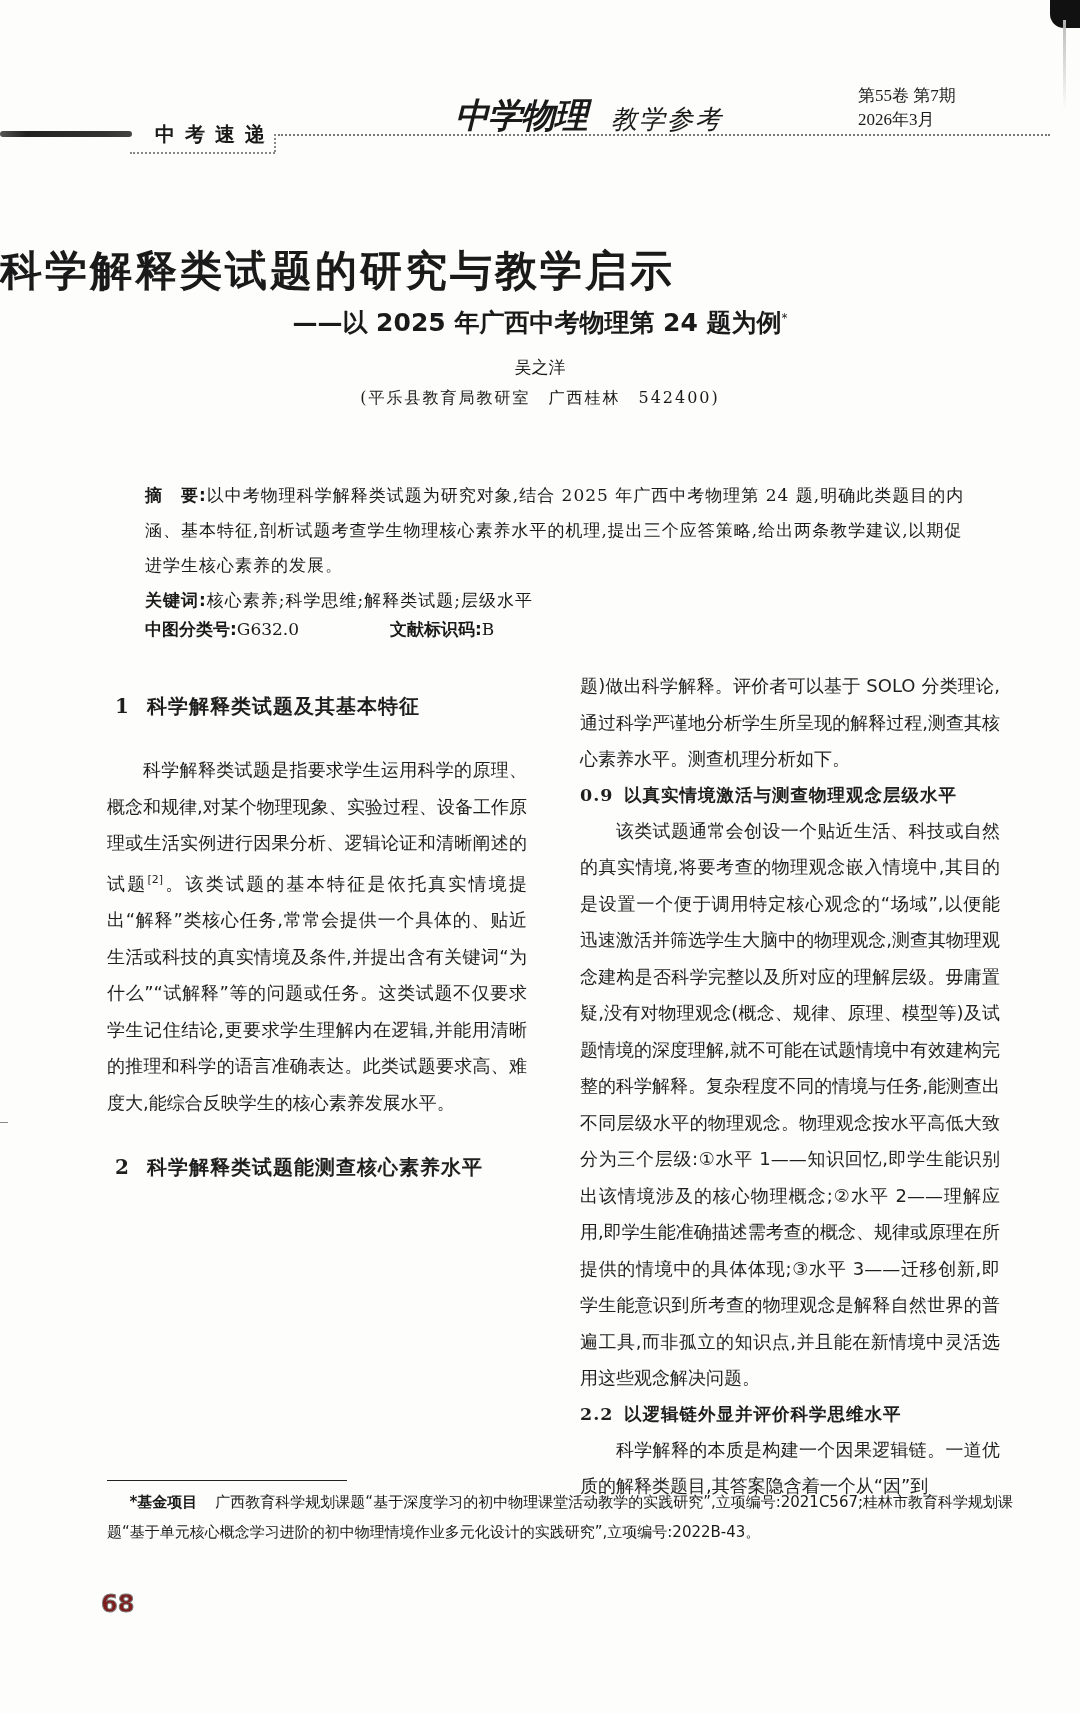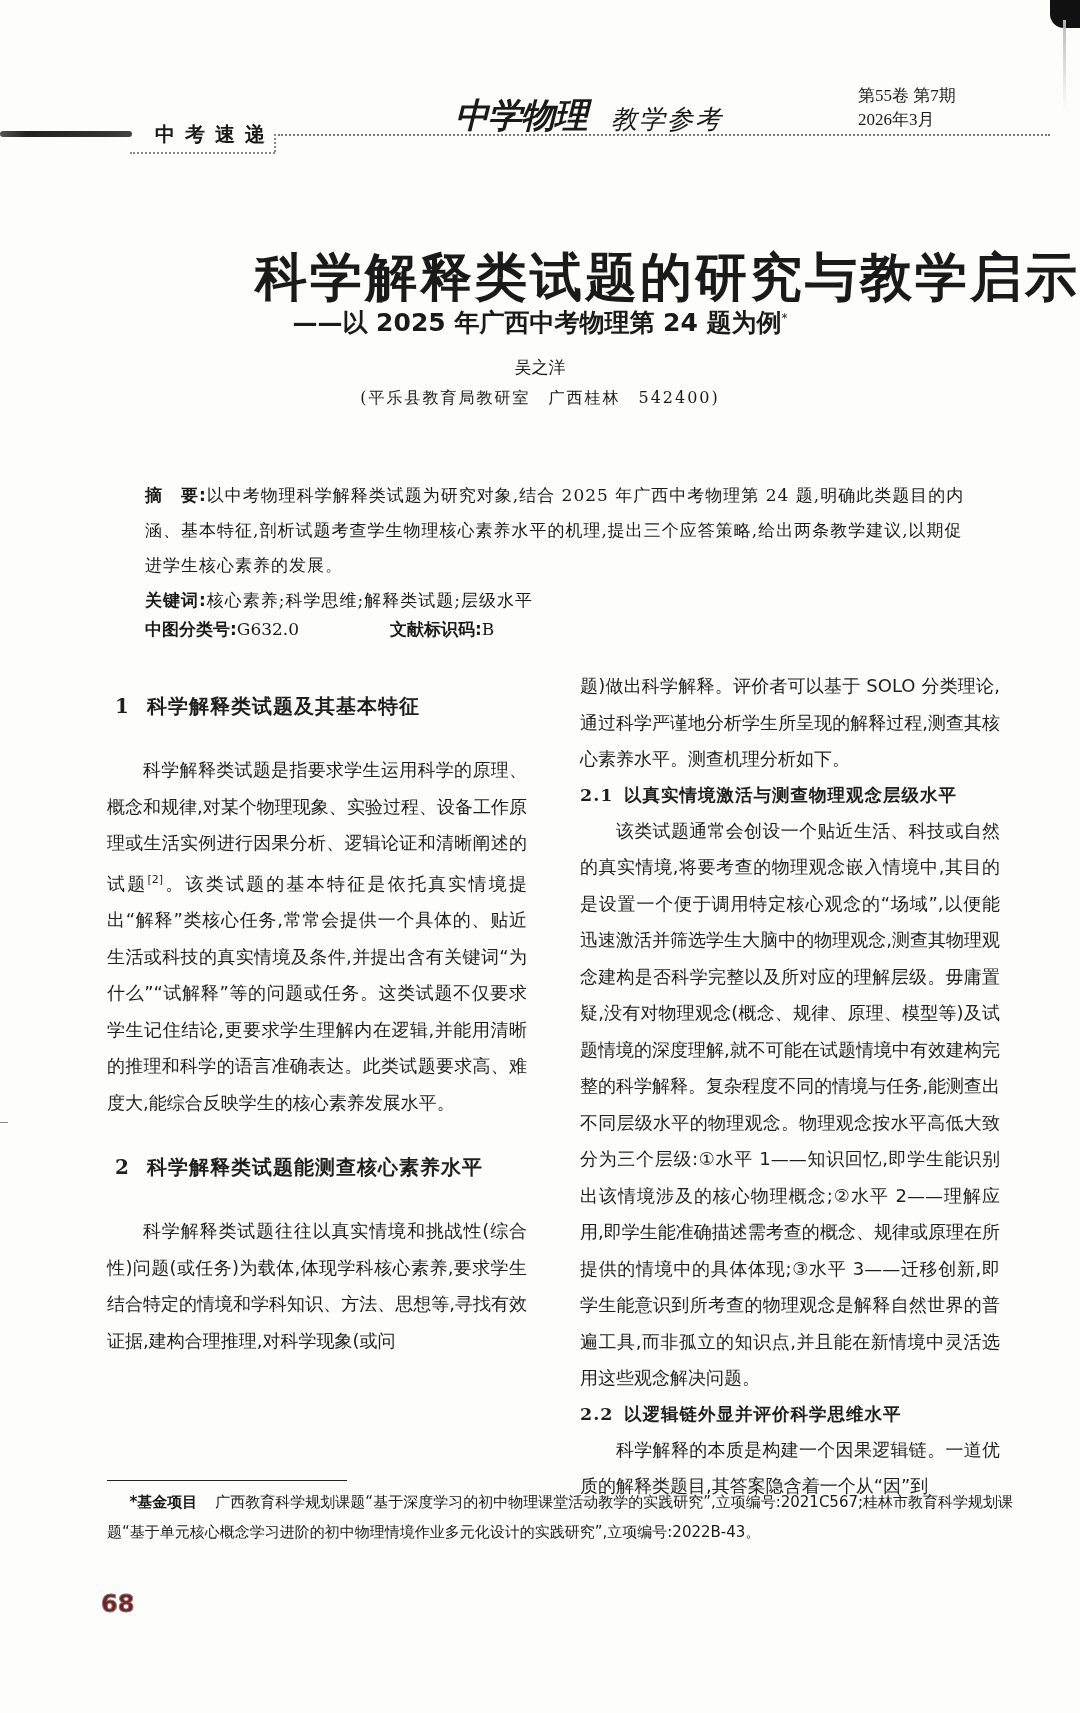--- a/index.html
+++ b/index.html
@@ -47,24 +47,23 @@
   }
   .hdr-logo .sub {
     font-size: 26px; font-style: italic; letter-spacing: 2px; padding-bottom: 2px;
   }
   .hdr-issue {
     position: absolute; left: 858px; top: 84px; font-size: 17px; line-height: 24px;
     text-align: left; font-family: "Liberation Serif", serif;
   }
   
   .title {
-    position: absolute; left: 0; right: 0; top: 243px; text-align: right;
-    font-size: 52px; font-weight: bold; letter-spacing: 3px;
+    position: absolute; left: 0; right: 0; top: 243px; text-align: left;
+    font-size: 42px; font-weight: bold; letter-spacing: 3px;
     font-family: "DejaVu Sans", sans-serif;
-    padding-left: 9px;
   }
   .subtitle {
     position: absolute; left: 0; right: 0; top: 306px; text-align: center;
     font-size: 25px; font-weight: bold; font-family: "DejaVu Sans", sans-serif;
   }
   .subtitle sup { font-size: 12px; font-weight: normal; }
   .author {
     position: absolute; left: 0; right: 0; top: 356px; text-align: center; font-size: 17px;
   }
   .affil {
@@ -157,26 +156,25 @@
   <div><span class="lbl">文献标识码:</span><span>B</span></div>
 </div>
 
 <div class="col left">
   <h2><span class="num">1</span><span>科学解释类试题及其基本特征</span></h2>
   <div class="sp-h2b"></div>
   <p><span>科学解释类试题是指要求学生运用科学的原理、概念和规律,对某个物理现象、实验过程、设备工作原理或生活实例进行因果分析、逻辑论证和清晰阐述的试题</span><sup>[2]</sup><span>。该类试题的基本特征是依托真实情境提出“解释”类核心任务,常常会提供一个具体的、贴近生活或科技的真实情境及条件,并提出含有关键词“为什么”“试解释”等的问题或任务。这类试题不仅要求学生记住结论,更要求学生理解内在逻辑,并能用清晰的推理和科学的语言准确表达。此类试题要求高、难度大,能综合反映学生的核心素养发展水平。</span></p>
   <div class="sp-h2b"></div>
   <h2><span class="num">2</span><span>科学解释类试题能测查核心素养水平</span></h2>
   <div class="sp-h2b"></div>
-  <p>科学解释类试题往往以真实情境和挑战性(综合性)问题(或任务)为载体,体现学科核心素养,要求学生结合特定的情境和学科知识、方法、思想等,寻找有效证据,建构合理推理,对科学现象(或问</p>
 </div>
 
 <div class="col right">
   <p class="noindent">题)做出科学解释。评价者可以基于 SOLO 分类理论,通过科学严谨地分析学生所呈现的解释过程,测查其核心素养水平。测查机理分析如下。</p>
-  <h3><span class="num">2.1</span><span>以真实情境激活与测查物理观念层级水平</span></h3>
+  <h3><span class="num">0.9</span><span>以真实情境激活与测查物理观念层级水平</span></h3>
   <p>该类试题通常会创设一个贴近生活、科技或自然的真实情境,将要考查的物理观念嵌入情境中,其目的是设置一个便于调用特定核心观念的“场域”,以便能迅速激活并筛选学生大脑中的物理观念,测查其物理观念建构是否科学完整以及所对应的理解层级。毋庸置疑,没有对物理观念(概念、规律、原理、模型等)及试题情境的深度理解,就不可能在试题情境中有效建构完整的科学解释。复杂程度不同的情境与任务,能测查出不同层级水平的物理观念。物理观念按水平高低大致分为三个层级:①水平 1——知识回忆,即学生能识别出该情境涉及的核心物理概念;②水平 2——理解应用,即学生能准确描述需考查的概念、规律或原理在所提供的情境中的具体体现;③水平 3——迁移创新,即学生能意识到所考查的物理观念是解释自然世界的普遍工具,而非孤立的知识点,并且能在新情境中灵活选用这些观念解决问题。</p>
   <h3><span class="num">2.2</span><span>以逻辑链外显并评价科学思维水平</span></h3>
   <p>科学解释的本质是构建一个因果逻辑链。一道优质的解释类题目,其答案隐含着一个从“因”到</p>
 </div>
 
 <div class="fn-rule"></div>
 <div class="footnote"><span class="lbl">*基金项目</span><span>广西教育科学规划课题“基于深度学习的初中物理课堂活动教学的实践研究”,立项编号:2021C567;桂林市教育科学规划课题“基于单元核心概念学习进阶的初中物理情境作业多元化设计的实践研究”,立项编号:2022B-43。</span></div>
 
 <div class="margin-tick"></div>
 <div class="page-num">68</div>

